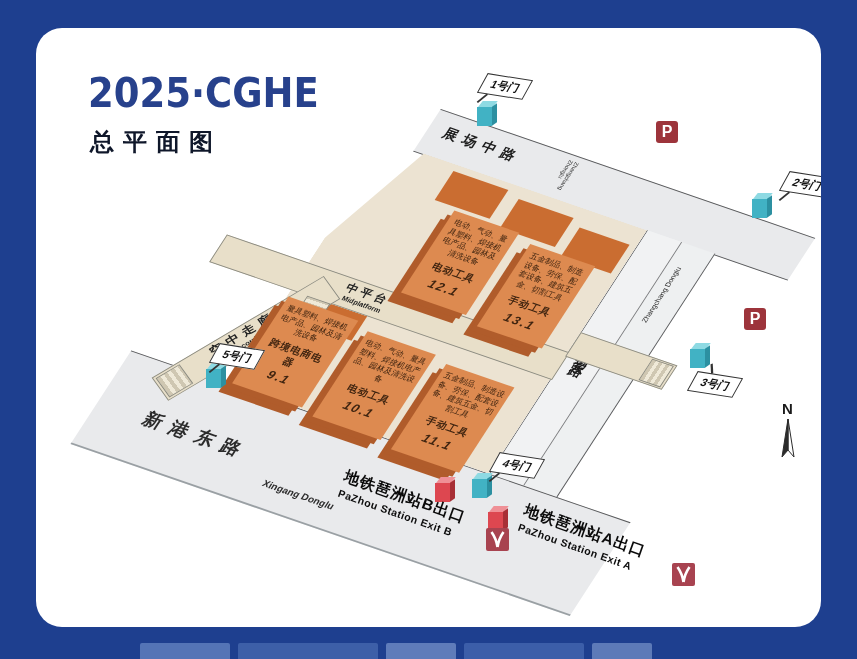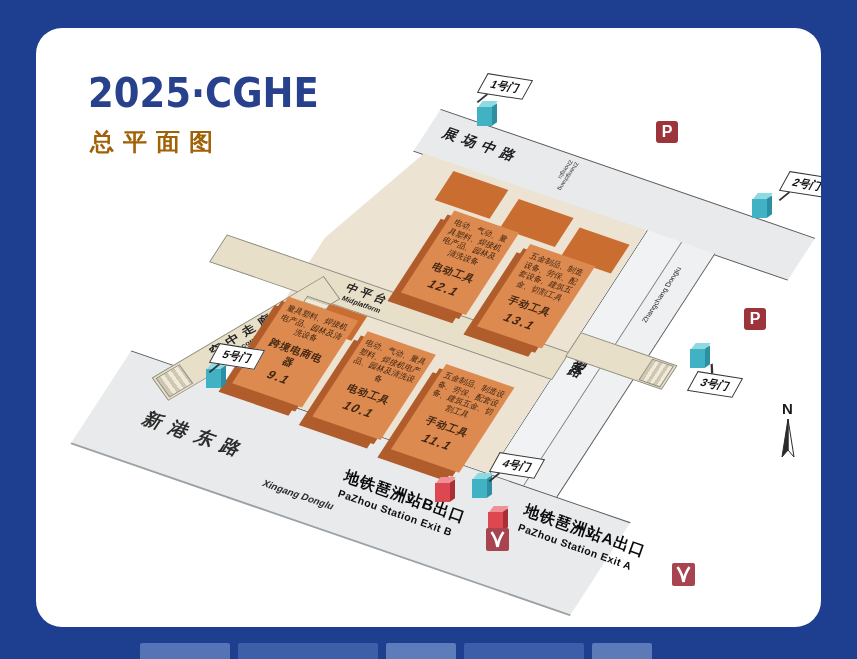--- a/index.html
+++ b/index.html
@@ -9,21 +9,21 @@
   .photo-strip span{display:block;height:100%;border-radius:2px 2px 0 0;}
   .ps1{width:90px;background:rgba(130,160,215,.55);}
   .ps2{width:140px;background:rgba(100,135,200,.45);}
   .ps3{width:70px;background:rgba(160,185,230,.5);}
   .ps4{width:120px;background:rgba(90,125,195,.5);}
   .ps5{width:60px;background:rgba(170,195,235,.45);}
   .card{position:absolute;left:36px;top:28px;width:785px;height:599px;background:#ffffff;border-radius:26px;overflow:hidden;}
 
   
   .title{position:absolute;left:52px;top:44px;font-family:"DejaVu Sans",sans-serif;font-weight:800;font-size:37px;color:#27418c;letter-spacing:0px;transform:scaleY(1.08);}
-  .subtitle{position:absolute;left:54px;top:98px;font-size:24px;font-weight:bold;color:#a16207;letter-spacing:9px;}
+  .subtitle{position:absolute;left:54px;top:98px;font-size:24px;font-weight:bold;color:#0f172a;letter-spacing:9px;}
 
   
   .plane{position:absolute;left:280px;top:38px;width:600px;height:500px;transform-origin:0 0;
          transform:rotate(19deg) skewX(-14deg) scale(0.88);}
   .road{position:absolute;background:#e9eaec;}
   .road-top{left:150px;top:0;width:450px;height:54px;border-top:1.5px solid #58595b;border-bottom:1.5px solid #58595b;}
   .rt-zh{position:absolute;left:18px;top:13px;font-size:16px;font-weight:bold;color:#1c1c1c;letter-spacing:7px;}
   .rt-en{position:absolute;left:158px;top:6px;font-size:6.5px;color:#333;writing-mode:vertical-rl;height:44px;}
   .road-right{left:430px;top:54px;width:80px;height:320px;border-left:1.5px solid #58595b;border-right:1.5px solid #58595b;background:#eef0f1;}
   .rr-inner{position:absolute;left:0;top:0;width:40px;height:100%;border-right:1px solid #77787a;background:#f1f2f3;}

